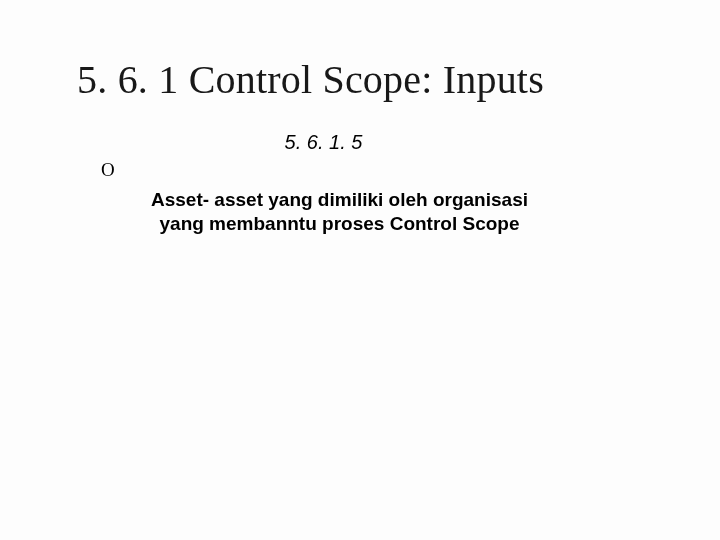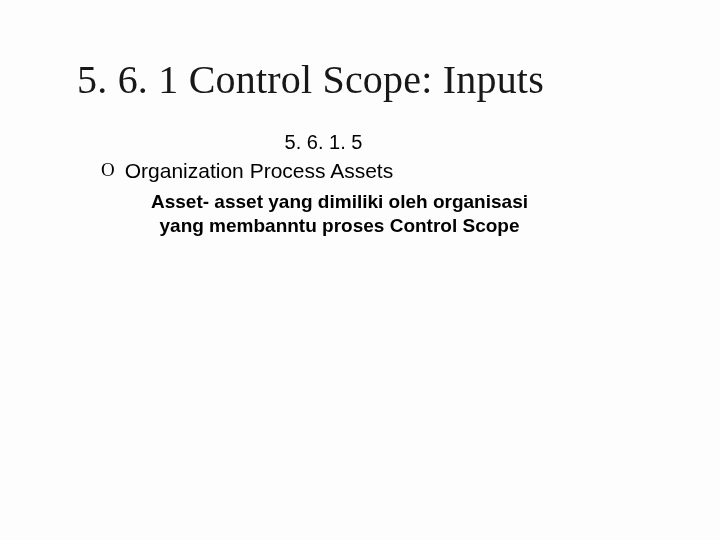--- a/index.html
+++ b/index.html
@@ -21,20 +21,21 @@
     font-size: 40px;
     font-weight: 400;
     color: #181818;
     letter-spacing: 0.2px;
     margin-bottom: 28px;
   }
   .subnum {
     font-size: 20px;
     margin-left: 26px;
     margin-bottom: 4px;
+    font-style: italic;
   }
   .bullet-row {
     display: flex;
     align-items: flex-start;
     margin-left: 26px;
     margin-bottom: 6px;
   }
   .bullet-marker {
     font-family: Georgia, 'Times New Roman', serif;
     font-size: 19px;
@@ -57,17 +58,16 @@
 </head>
 <body>
 
 <div class="slide">
   <h1 class="title">5. 6. 1 Control Scope: Inputs</h1>
 
   <div class="subnum">5. 6. 1. 5</div>
 
   <div class="bullet-row">
     <span class="bullet-marker">O</span>
-    <span class="bullet-text">Organization Process Assets</span>
   </div>
 
   <div class="desc">Asset- asset yang dimiliki oleh organisasi yang membanntu proses Control Scope</div>
 </div>
 
 </body></html>

